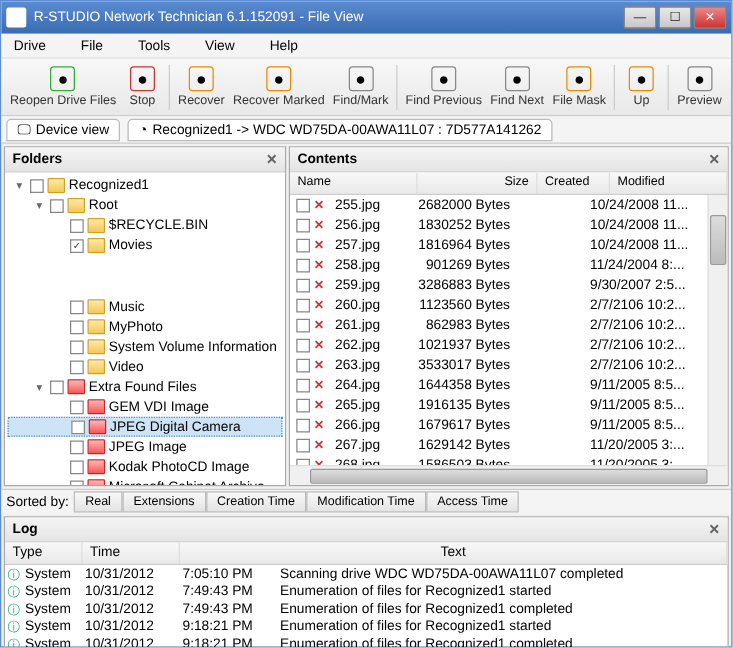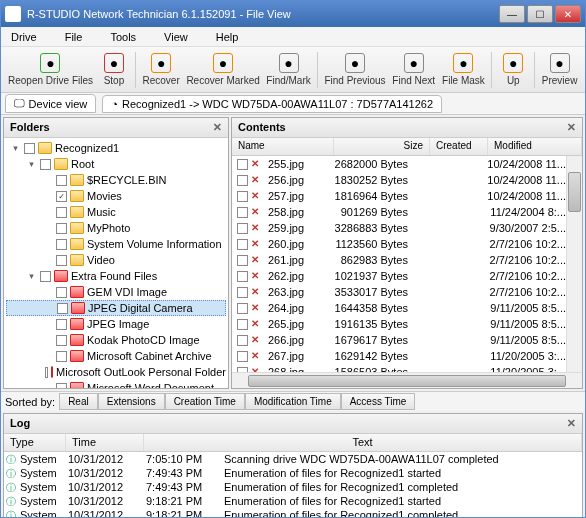--- a/index.html
+++ b/index.html
@@ -39,21 +39,21 @@
 .col-size { width: 96px; text-align: right; }
 .col-created { width: 58px; }
 .col-mod { width: 94px; }
 .filelist { flex: 1; overflow: auto; }
 .file-row { display: flex; align-items: center; height: 16px; padding-left: 2px; cursor: pointer; }
 .file-row .cb { width: 11px; height: 11px; border: 1px solid #888; margin: 0 3px; background:#fff; }
 .file-row .xico { width:12px; height:12px; color:#c33; font-weight:bold; margin-right:3px; font-size:10px; }
 .file-row .fname { flex: 1; padding-left: 2px; }
 .file-row .fsz { width: 96px; text-align: right; padding-right: 6px; }
 .file-row .fcr { width: 58px; }
-.file-row .fmd { width: 94px; text-align: right; }
+.file-row .fmd { width: 94px; }
 .sortbar { background: #f4f4f4; height: 20px; display: flex; align-items: center; padding: 0 4px; gap: 0; border-top: 1px solid #ccc; }
 .sortbar .lbl { padding-right: 4px; }
 .sortbar .sb { background: linear-gradient(#f8f8f8,#e4e4e4); border: 1px solid #bbb; padding: 2px 8px; cursor: pointer; font-size:10px; }
 .logpanel { margin: 2px; border: 1px solid #aaa; background: #fff; height: 130px; display:flex; flex-direction:column; }
 .log-headers { display: flex; background: linear-gradient(#f8f8f8,#e8e8e8); border-bottom: 1px solid #ccc; height: 18px; }
 .log-headers div { padding: 2px 6px; border-right: 1px solid #ddd; }
 .lh-type { width: 62px; }
 .lh-date { width: 78px; }
 .lh-time { width: 78px; }
 .lh-text { flex: 1; text-align:center; }
@@ -173,21 +173,21 @@
           <span class="cb"></span>
           <span class="fico folder"></span>
           <span>$RECYCLE.BIN</span>
         </div>
         <div class="tree-item" style="padding-left: 36px;">
           <span class="exp"></span>
           <span class="cb">✓</span>
           <span class="fico folder"></span>
           <span>Movies</span>
         </div>
-        <div class="tree-item" style="padding-left: 36px;">
+        <div class="tree-item" style="padding-left: 36px; margin-top: 33px;">
           <span class="exp"></span>
           <span class="cb"></span>
           <span class="fico folder"></span>
           <span>Music</span>
         </div>
         <div class="tree-item" style="padding-left: 36px;">
           <span class="exp"></span>
           <span class="cb"></span>
           <span class="fico folder"></span>
           <span>MyPhoto</span>

